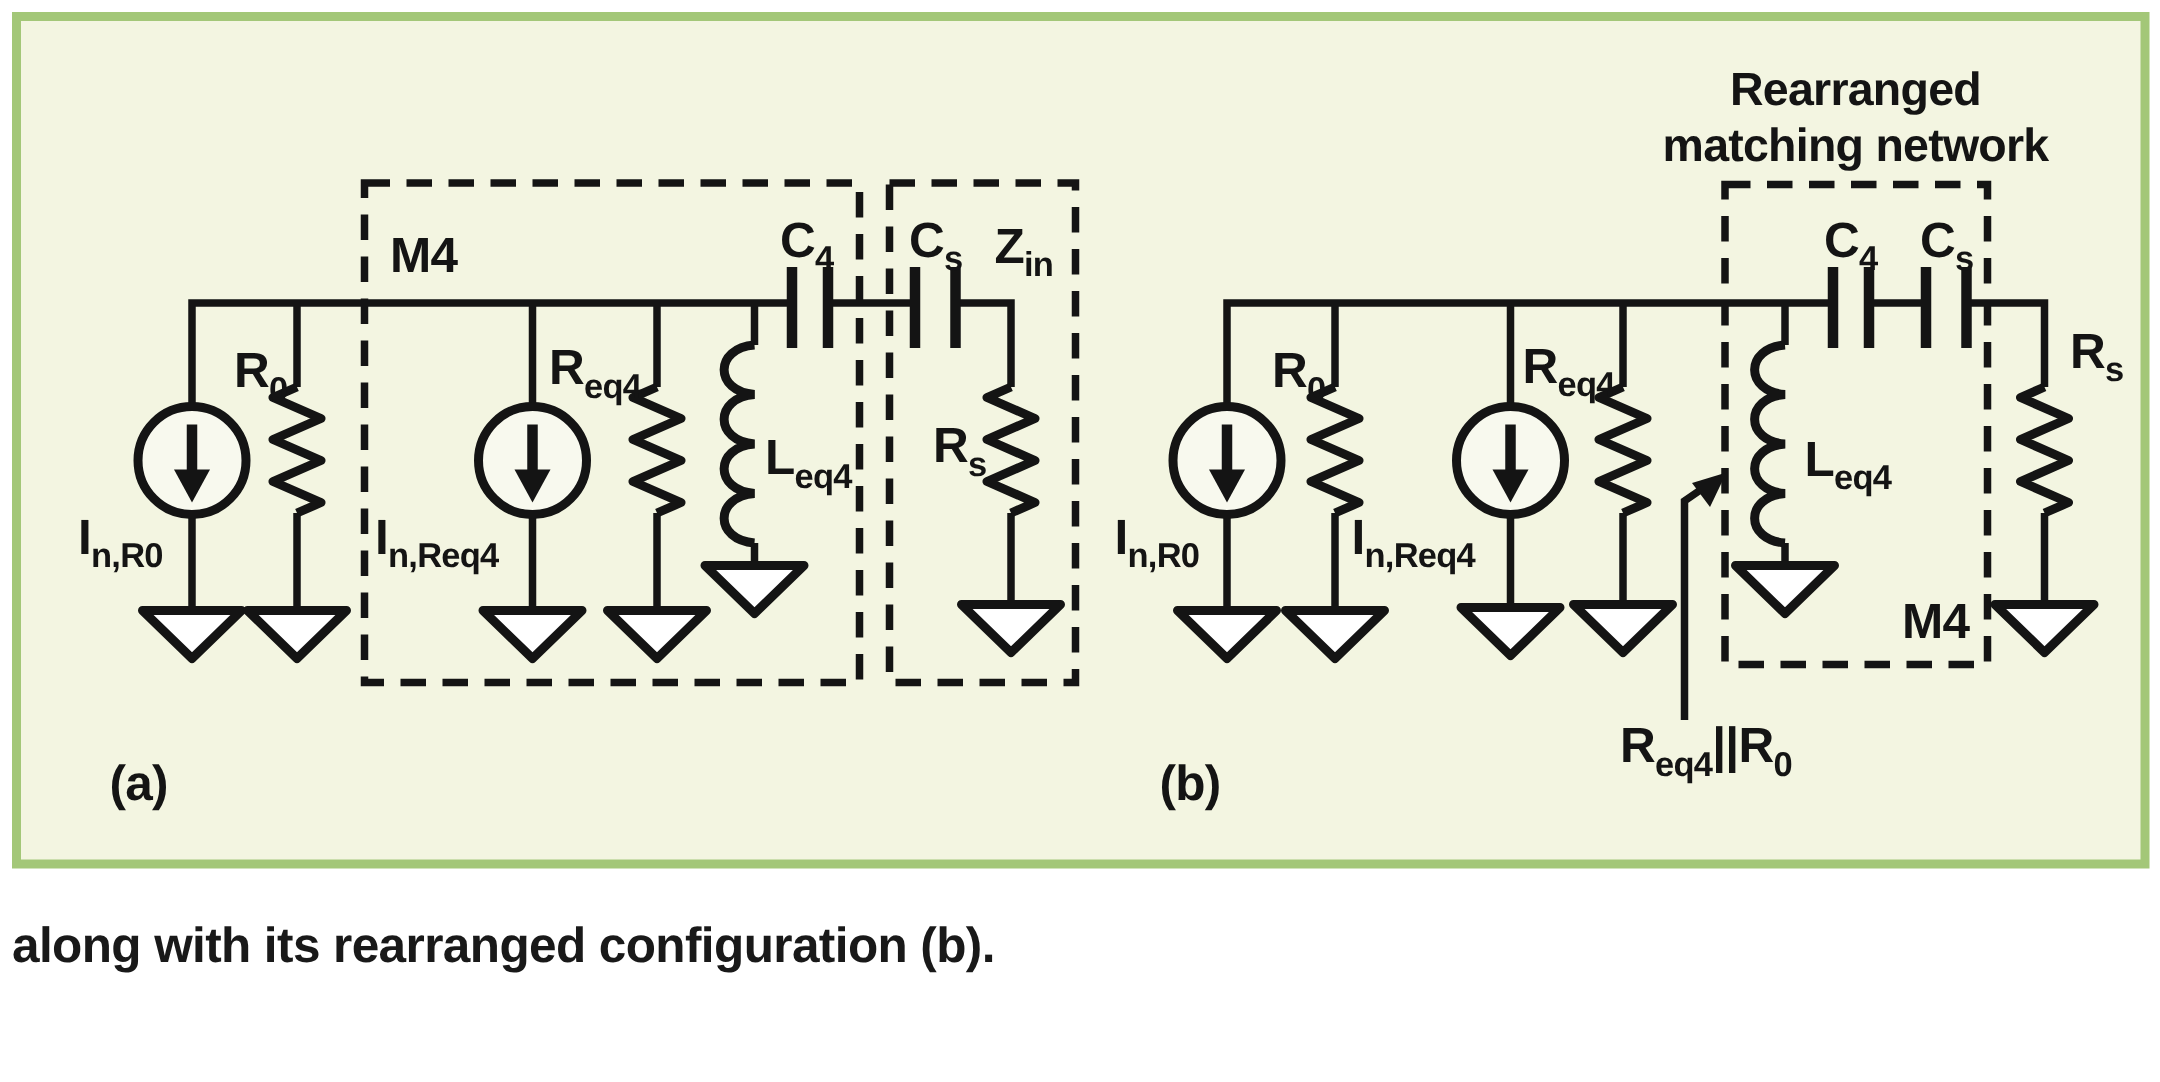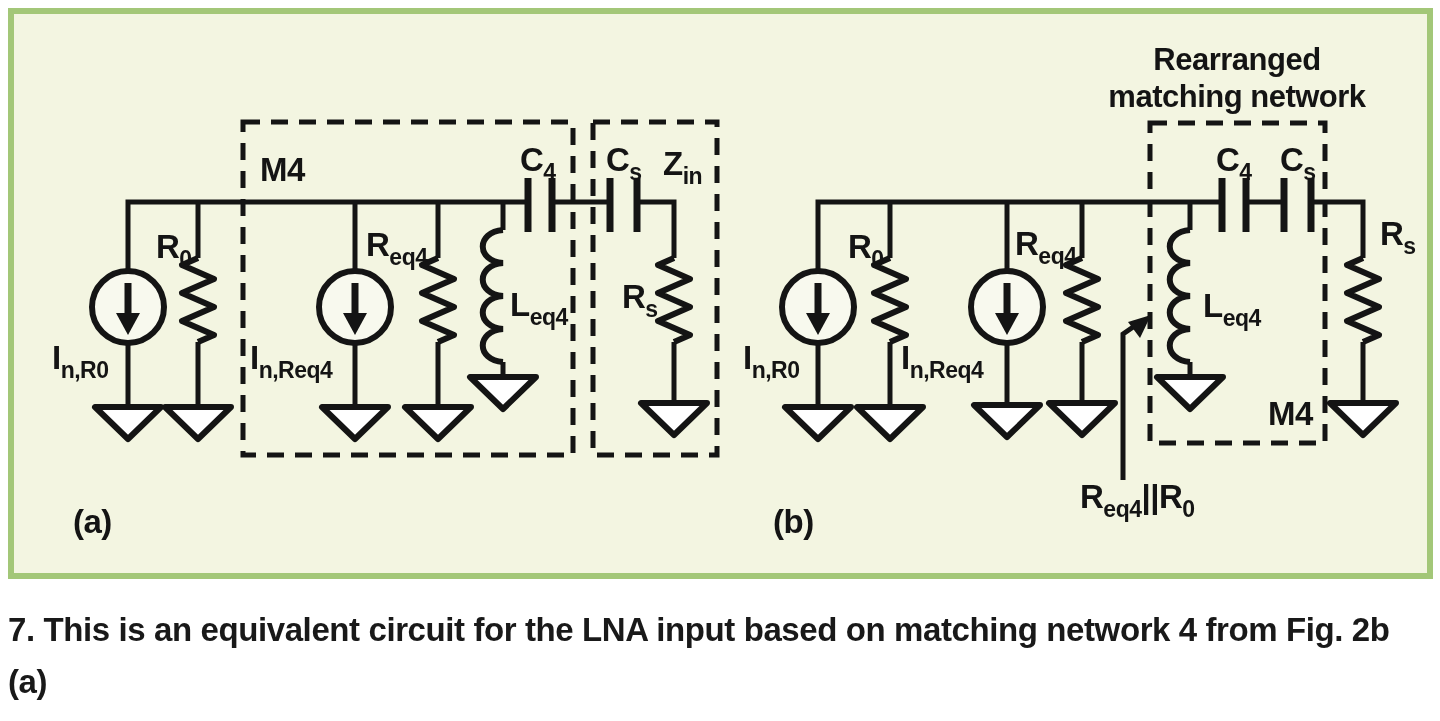--- a/index.html
+++ b/index.html
@@ -173,16 +173,15 @@
       <text class="lbl" x="1216" y="171"><tspan>C</tspan><tspan class="sub" dy="9">4</tspan></text>
       <text class="lbl" x="1280" y="171"><tspan>C</tspan><tspan class="sub" dy="9">s</tspan></text>
       <text class="lbl" x="1380" y="245"><tspan>R</tspan><tspan class="sub" dy="9">s</tspan></text>
       <text class="lbl" x="1268" y="425">M4</text>
       <text class="lbl" x="1080" y="508"><tspan>R</tspan><tspan class="sub" dy="9">eq4</tspan><tspan dy="-9">||R</tspan><tspan class="sub" dy="9">0</tspan></text>
       <text class="lbl" x="773" y="533">(b)</text>
     </g>
   </svg>
 
   <div class="caption">
-    <div>7. This is an equivalent circuit for the LNA input based on matching network 4 from Fig. 2b (a)</div>
     <div>along with its rearranged configuration (b).</div>
   </div>
 </div>
 
 </body></html>

